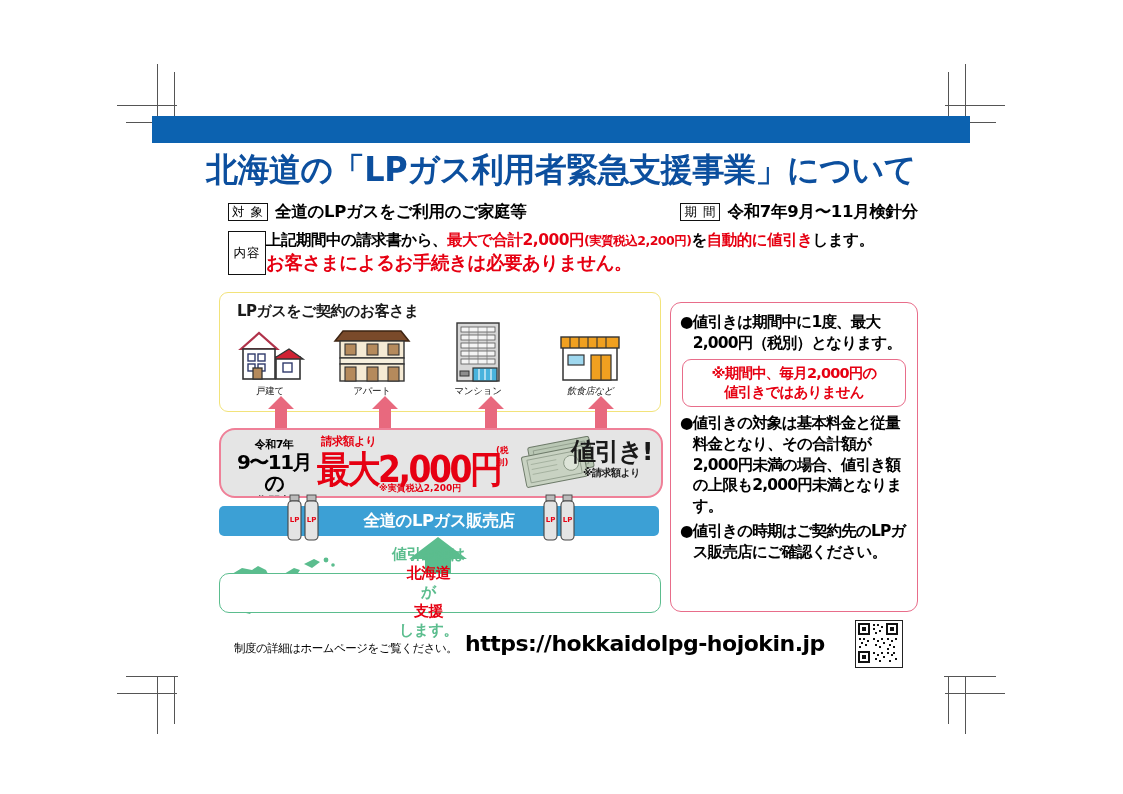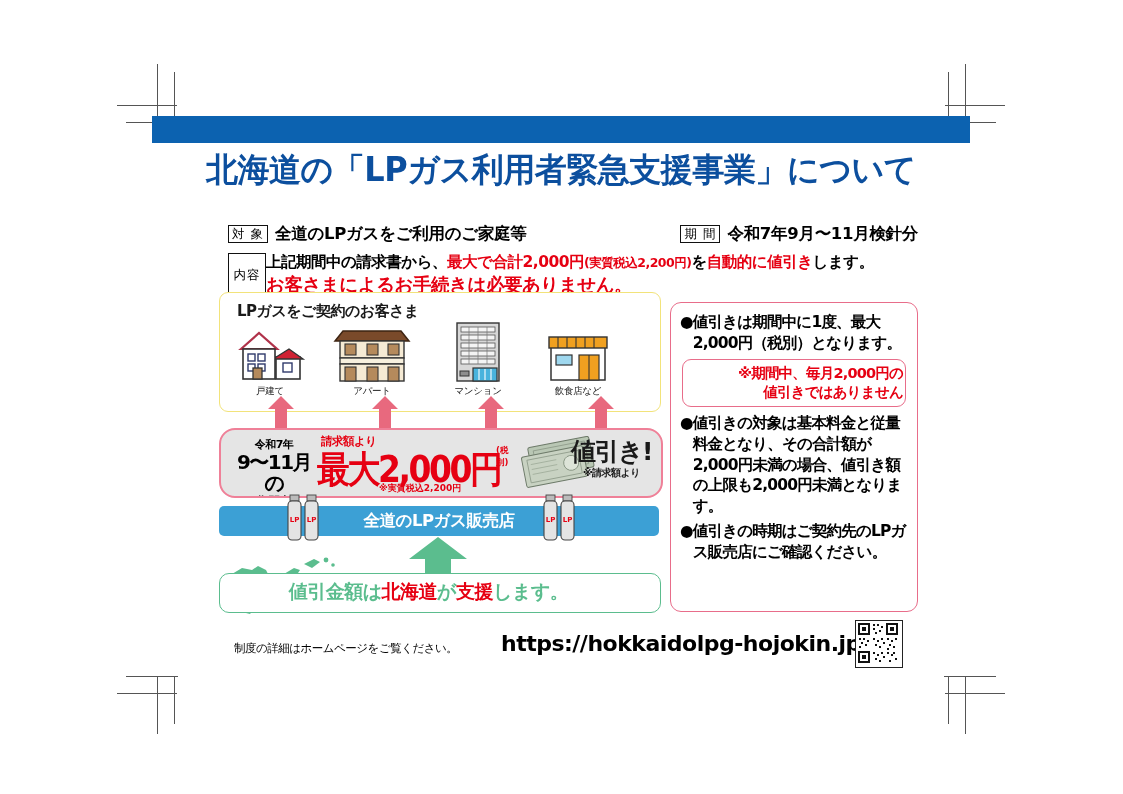--- a/index.html
+++ b/index.html
@@ -40,21 +40,21 @@
     white-space: nowrap;
     transform: scaleX(0.97);
   }
 
   
   .info-rows {
     position: absolute;
     left: 228px; top: 200px;
     width: 690px;
   }
-  .row-1 { display: flex; align-items: center; height: 24px; margin-top: 22px; }
+  .row-1 { display: flex; align-items: center; height: 24px; }
   .tagbox {
     border: 1px solid #111;
     font-size: 12.5px;
     padding: 1px 3px;
     line-height: 1.15;
     color: #000;
     white-space: nowrap;
     letter-spacing: 1px;
     text-align: center;
   }
@@ -182,22 +182,22 @@
     left: 219px; top: 573px;
     width: 440px; height: 38px;
     border: 1.8px solid #5bbd8e;
     border-radius: 10px;
     background: #fff;
   }
   .support-text {
     position: absolute; left: 0; top: 0; width: 367px; height: 38px;
     display: flex; align-items: center; justify-content: center;
     padding-left: 52px; box-sizing: border-box;
-    font-size: 19px; font-weight: bold; color: #5bbd8e;
-    letter-spacing: -0.5px; white-space: nowrap;
+    font-size: 15px; font-weight: bold; color: #5bbd8e;
+    letter-spacing: -0.5px; white-space: nowrap; flex-direction: column;
   }
   .support-text .hk { color: #e60012; }
   .map { position: absolute; left: 212px; top: 556px; width: 130px; height: 62px; }
 
   
   .notes {
     position: absolute;
     left: 670px; top: 302px;
     width: 248px; height: 310px;
     border: 1.6px solid #e86d8a;
@@ -211,35 +211,35 @@
     font-size: 15.5px; font-weight: bold; color: #000;
     letter-spacing: -0.8px; line-height: 1.33;
   }
   .note-item .bullet { flex: none; margin-right: 0px; }
   .note-item .txt { flex: 1; }
   .note-warn {
     border: 1.4px solid #e86d8a;
     border-radius: 9px;
     margin: 6px 2px 6px 2px;
     padding: 4px 2px 5px 2px;
-    text-align: right;
+    text-align: center;
     color: #e60012;
     font-size: 14.5px; font-weight: bold;
     letter-spacing: -0.8px; line-height: 1.28;
   }
   .note-gap { height: 5px; }
 
   
   .footer-note {
     position: absolute; left: 234px; top: 641px;
     font-size: 11.5px; color: #000; white-space: nowrap;
     letter-spacing: -0.5px;
   }
   .footer-url {
-    position: absolute; left: 501px; top: 631px;
+    position: absolute; left: 465px; top: 631px;
     font-size: 22px; font-weight: bold; color: #000;
     white-space: nowrap; letter-spacing: -0.5px;
   }
   .qr {
     position: absolute; left: 855px; top: 620px;
     width: 46px; height: 46px;
     border: 1px solid #222;
     background: #fff;
   }
 </style>
@@ -356,21 +356,21 @@
               <line x1="30" y1="48" x2="30" y2="59"></line>
               <line x1="36" y1="48" x2="36" y2="59"></line>
               <line x1="42" y1="48" x2="42" y2="59"></line>
             </g>
             <rect x="11" y="50" width="9" height="5" fill="#8d8d8d" stroke="#333" stroke-width="1"></rect>
           </svg>
         </div>
         <div class="cap">マンション</div>
       </div>
 
-      <div class="house-cell" style="left:310px;">
+      <div class="house-cell" style="left:322px;font-style:italic;">
         <div class="house-art">
           <svg width="66" height="50" viewBox="0 0 66 50">
             <rect x="6" y="14" width="54" height="33" fill="#fff" stroke="#333" stroke-width="1.5"></rect>
             <rect x="4" y="4" width="58" height="11" fill="#f0a020" stroke="#333" stroke-width="1.4"></rect>
             <g stroke="#333" stroke-width="1.1">
               <line x1="13" y1="4" x2="13" y2="15"></line>
               <line x1="22" y1="4" x2="22" y2="15"></line>
               <line x1="31" y1="4" x2="31" y2="15"></line>
               <line x1="40" y1="4" x2="40" y2="15"></line>
               <line x1="49" y1="4" x2="49" y2="15"></line>

